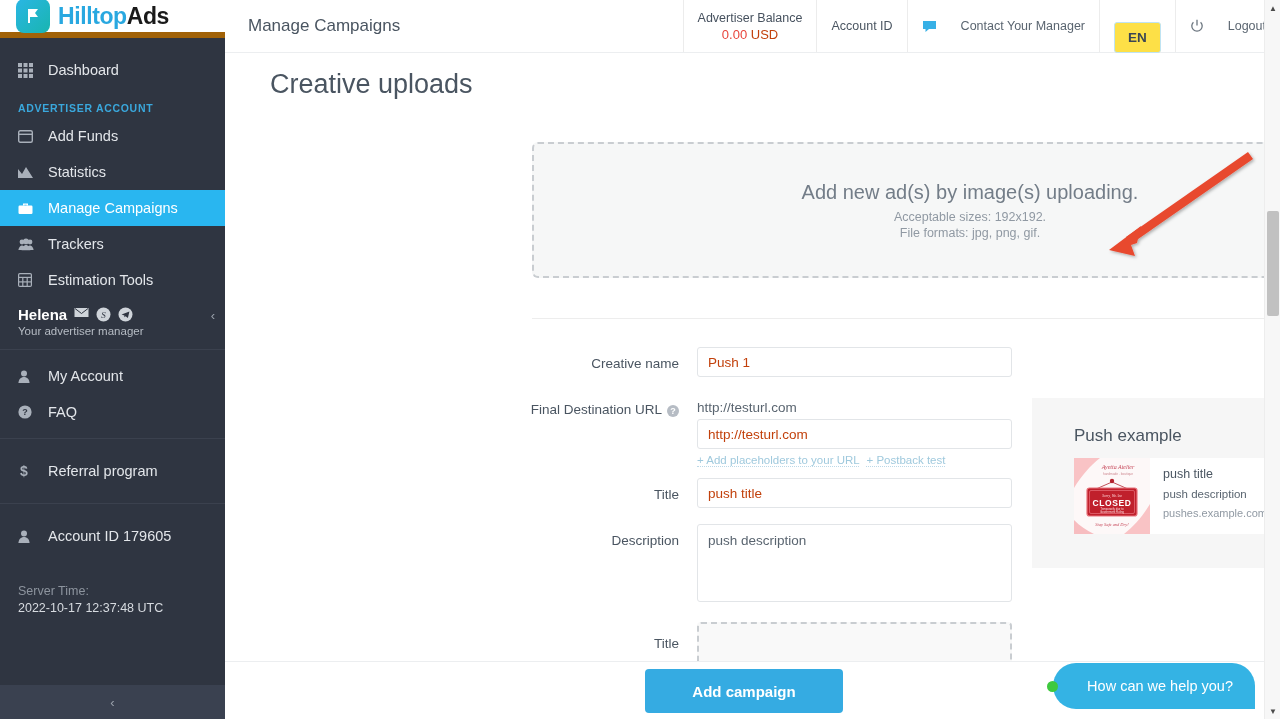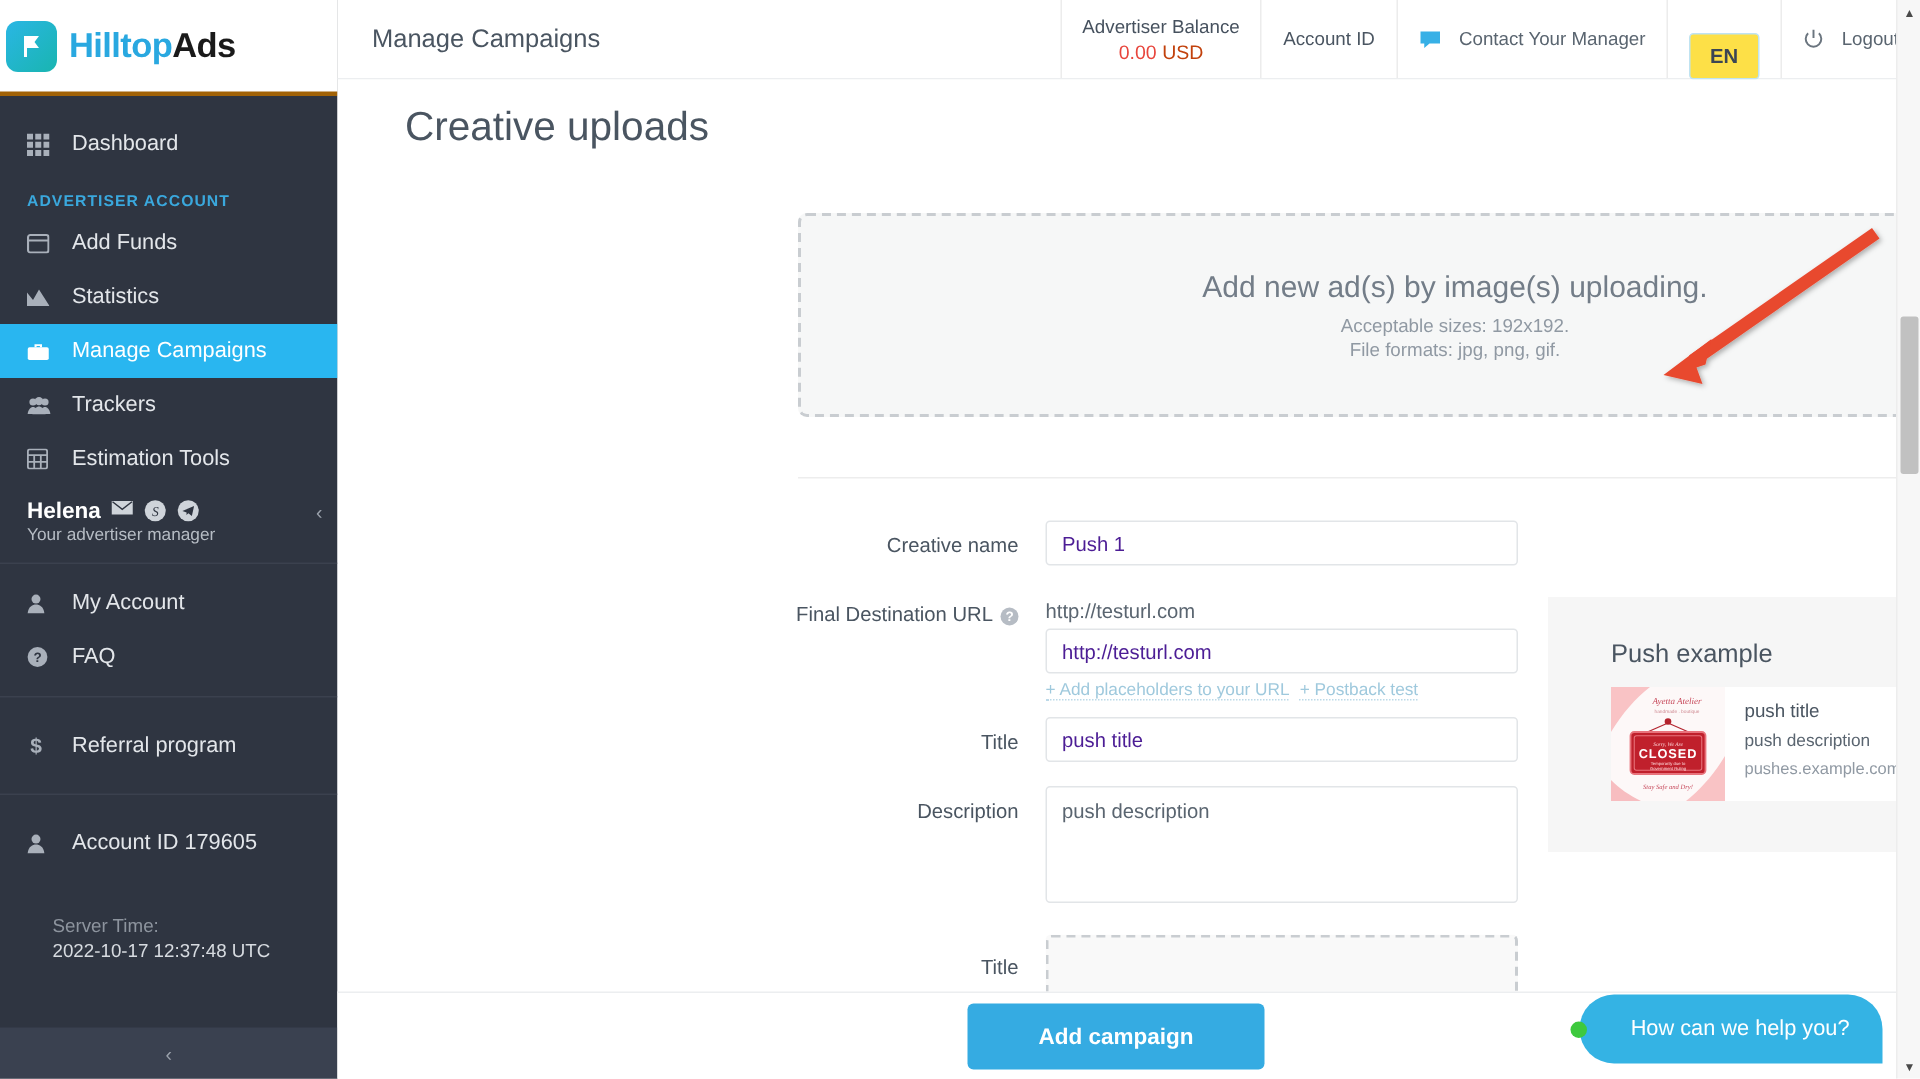--- a/index.html
+++ b/index.html
@@ -13,23 +13,23 @@
   }
 
   
   #sidebar {
     position: absolute; left: 0; top: 0;
     width: 225px; height: 719px;
     background: #2f3541;
     color: #ffffff;
   }
   #logo-bar {
-    height: 64px; background: #ffffff;
-    display: flex; align-items: center; padding-left: 4px;
-    border-bottom: 3px solid #a16207;
+    height: 38px; background: #ffffff;
+    display: flex; align-items: center; padding-left: 16px;
+    border-bottom: 6px solid #a16207;
   }
   .logo-mark {
     width: 34px; height: 34px; border-radius: 8px;
     background: linear-gradient(135deg, #2ab6e4 0%, #19b5b0 100%);
     display: flex; align-items: center; justify-content: center;
     margin-right: 8px; flex: none;
   }
   .logo-mark svg { display: block; }
   .logo-text { font-size: 23px; font-weight: bold; letter-spacing: -0.4px; }
   .logo-text .t1 { color: #29a8e0; }
@@ -62,21 +62,21 @@
   }
   #manager-line { display: flex; align-items: center; gap: 7px; }
   #manager-name { font-size: 15px; font-weight: bold; color: #ffffff; }
   .sm-icon { width: 15px; height: 15px; color: #cfd4da; display: inline-flex; }
   #manager-sub { font-size: 11.5px; color: #b6bcc4; margin-top: 2px; }
   #manager-collapse {
     position: absolute; right: 10px; top: 10px;
     color: #9aa1ab; font-size: 13px; cursor: pointer;
   }
 
-  #server-time { padding: 16px 18px 0 18px; margin-left: 17px; }
+  #server-time { padding: 16px 18px 0 18px; }
   #server-time .st-label { font-size: 12.5px; color: #8d949e; }
   #server-time .st-val { font-size: 12.5px; color: #d7dbe0; margin-top: 3px; }
 
   #sidebar-footer {
     position: absolute; left: 0; bottom: 0; width: 225px; height: 34px;
     background: #3a4150; display: flex; align-items: center;
     justify-content: center; color: #9aa1ab; font-size: 13px; cursor: pointer;
   }
 
   
@@ -87,21 +87,21 @@
   }
   #page-heading {
     flex: 1; display: flex; align-items: center; padding-left: 23px;
     font-size: 17px; color: #4a5561;
   }
   .hcell {
     border-left: 1px solid #ececec;
     display: flex; flex-direction: column; justify-content: center;
     align-items: center; padding: 0 14px; font-size: 12.5px; color: #4a5561;
   }
-  .hcell.row { flex-direction: row; gap: 12px; }
+  .hcell.row { flex-direction: row; gap: 24px; }
   #balance-label { font-size: 12.5px; color: #46515e; }
   #balance-value { font-size: 13px; margin-top: 2px; }
   #balance-value .amt { color: #e8453c; }
   #balance-value .cur { color: #c2410c; }
   #contact-manager { color: #5a6570; cursor: pointer; }
   #lang-btn {
     border: 1px solid #bfe3f2; border-radius: 3px;
     padding: 7px 13px; font-size: 13.5px; font-weight: bold;
     color: #3b4654; cursor: pointer; background: #fde047; margin-top: 22px;
   }
@@ -148,21 +148,21 @@
     display: flex; justify-content: flex-end; align-items: flex-start; gap: 5px;
   }
   .help-dot {
     display: inline-block; width: 12px; height: 12px; border-radius: 50%;
     background: #b6bcc4; color: #fff; font-size: 9px; line-height: 12px;
     text-align: center; margin-top: 3px; cursor: pointer; font-weight: bold;
   }
   .form-field { width: 315px; }
   .txt-input {
     width: 315px; height: 30px; border: 1px solid #e2e5e8; border-radius: 3px;
-    padding: 0 10px; font-size: 13.5px; color: #4c1d95;
+    padding: 0 10px; font-size: 13.5px; color: #c2410c;
     font-family: "Liberation Sans", sans-serif; background: #fff; outline: none;
   }
   .url-echo { font-size: 13.5px; color: #5a6570; padding: 0 0 4px 0; margin-top: -8px;}
   .hint-links { margin-top: 5px; font-size: 11.5px; color: #9fc9dd; }
   .hint-links a {
     color: #9fc9dd; text-decoration: none;
     border-bottom: 1px dotted #bcd9e8; cursor: pointer;
   }
   .ta-input {
     width: 315px; height: 78px; border: 1px solid #e2e5e8; border-radius: 3px;

